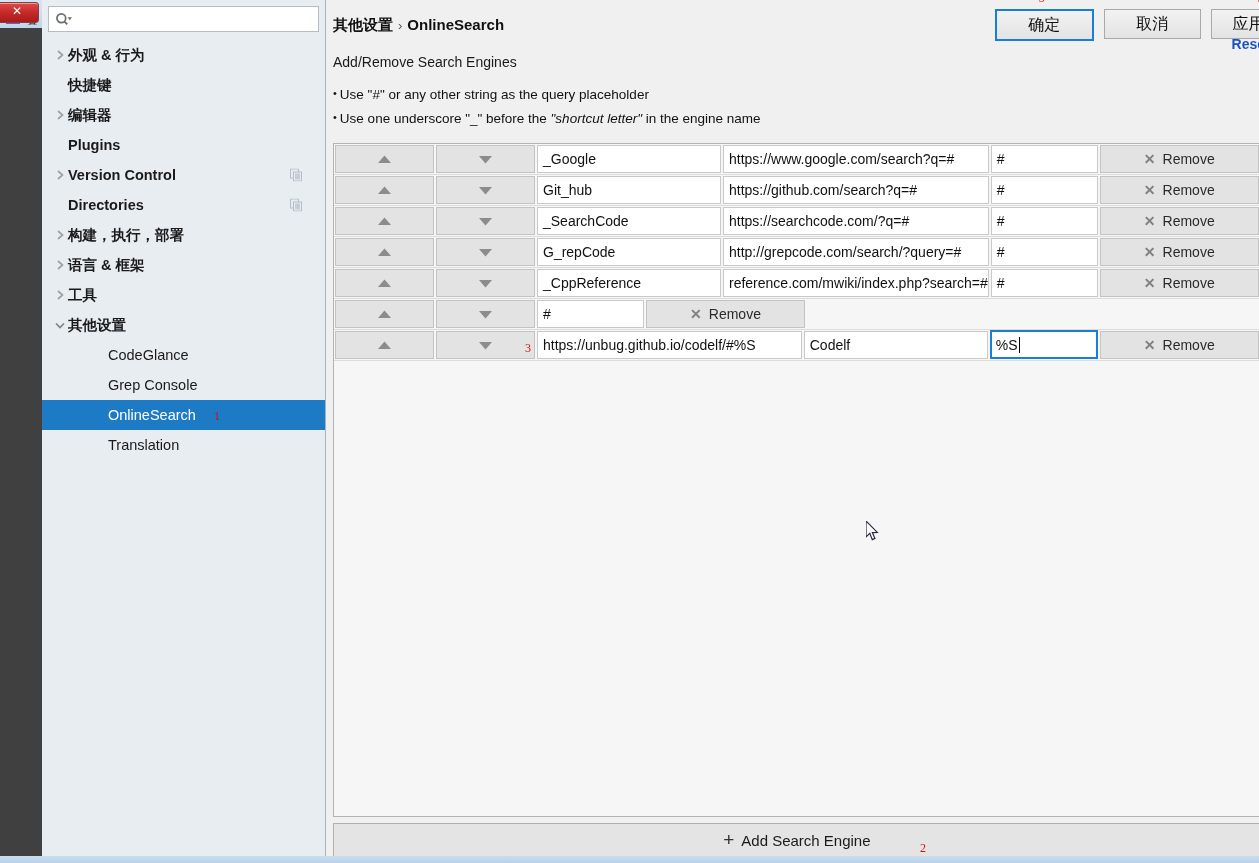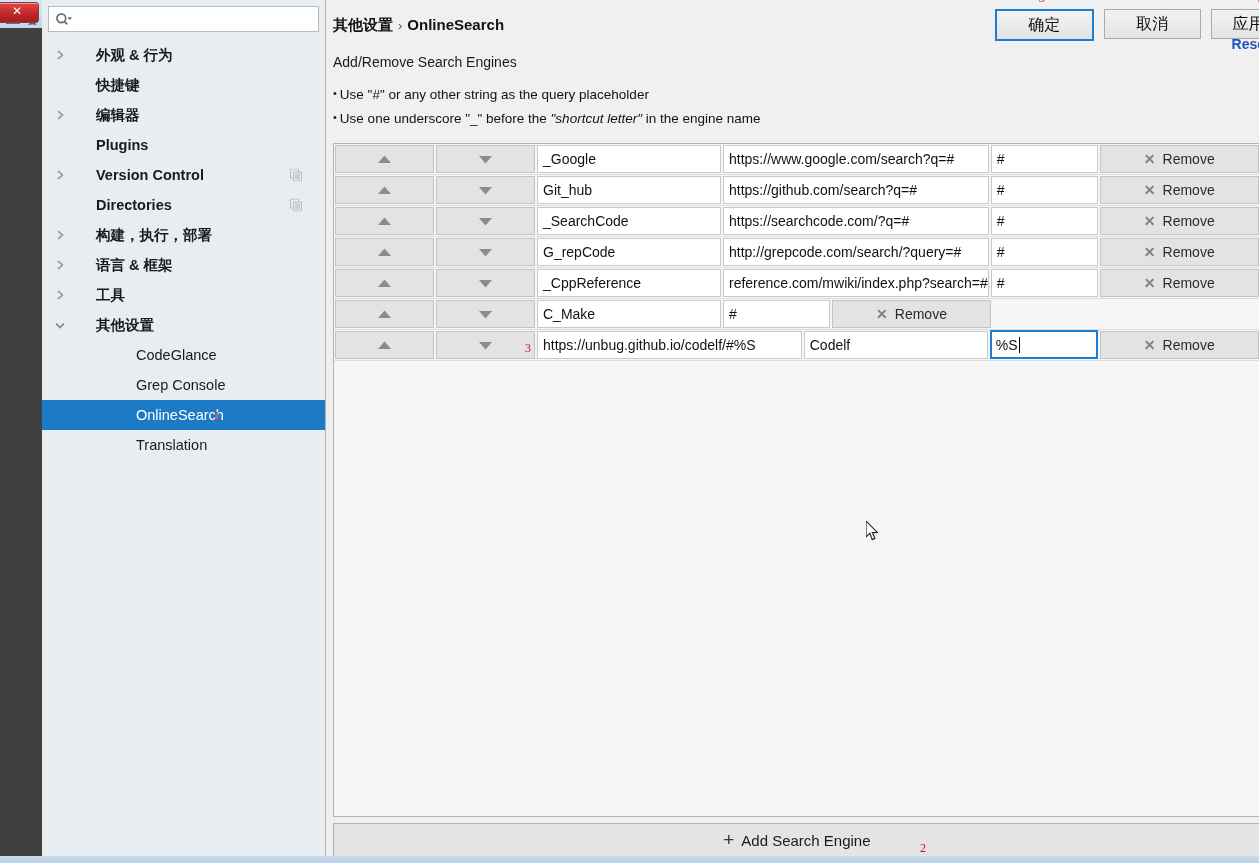--- a/index.html
+++ b/index.html
@@ -103,21 +103,20 @@
     padding-top: 2px;
   }
   .tree-item {
     height: 30px;
     display: flex;
     align-items: center;
     padding-left: 10px;
     position: relative;
     font-size: 14.5px;
     color: #1a1a1a;
-    gap: 28px;
   }
   .tree-item .arrow {
     width: 16px;
     flex: 0 0 16px;
     color: #8c9399;
     font-size: 11px;
     display: flex;
     align-items: center;
     justify-content: center;
   }
@@ -598,21 +597,20 @@
                   </svg>
                 </span>
               </div>
               <div class="cell-btn col-down">
                 <span>
                   <svg class="tri" width="15" height="9" viewBox="0 0 15 9">
                     <polygon points="1,1 14,1 7.5,8.5" fill="#8c8c8c"></polygon>
                   </svg>
                 </span>
               </div>
-              <div class="cell-txt col-name">C_Make</div>
               <div class="cell-txt col-ph">
                 <span>#</span>
               </div>
               <div class="cell-btn col-rm">
                 <span class="rm-x">✕</span>
                 <span class="rm-label">Remove</span>
               </div>
             </div>
             <div class="row">
               <div class="cell-btn col-up">

